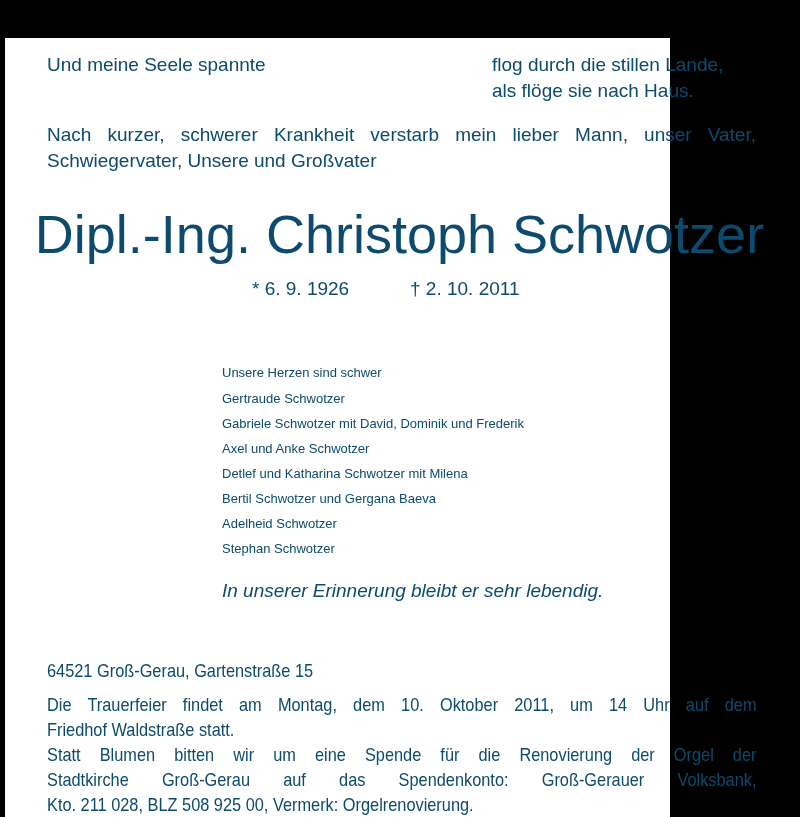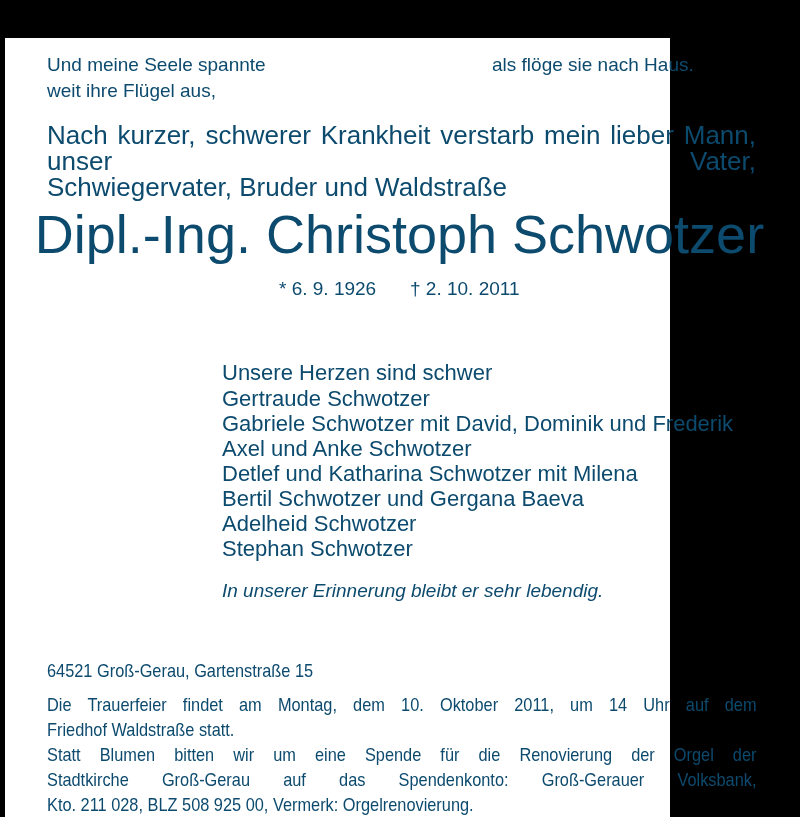--- a/index.html
+++ b/index.html
@@ -6,54 +6,54 @@
   body { width: 800px; height: 817px; position: relative; overflow: hidden; }
   .frame {
     position: absolute; left: 5px; top: 5px; width: 665px; height: 806px;
     background: #fff; color: #0c4a6e;
     font-family: "Liberation Sans", sans-serif;
     margin-top: 33px;
   }
   .abs { position: absolute; white-space: nowrap; }
   .poem-left { left: 42px; top: 14px; font-size: 19px; line-height: 26px; }
   .poem-right { left: 487px; top: 14px; font-size: 19px; line-height: 26px; }
-  .intro { left: 42px; top: 84px; width: 709px; font-size: 26px; line-height: 26px; white-space: normal; text-align: justify; }
+  .intro { left: 42px; top: 84px; width: 709px; font-size: 19px; line-height: 26px; white-space: normal; text-align: justify; }
   .intro span { display: block; }
   .intro .l1 { text-align: justify; text-align-last: justify; }
   .name { left: 0; top: 166px; width: 789px; text-align: center; font-size: 54px; line-height: 60px; letter-spacing: 0px; }
   .dates { left: 0; top: 238px; width: 789px; font-size: 19px; line-height: 26px; }
-  .dates .birth { position: absolute; left: 274px; text-align: center; }
+  .dates .birth { position: absolute; left: 247px; text-align: center; }
   .dates .death { position: absolute; left: 405px; }
-  .mourners { left: 217px; top: 322px; font-size: 22px; }
+  .mourners { left: 217px; top: 322px; font-size: 13px; }
   .mourners .lead { line-height: 26px; margin-bottom: 0px; }
   .mourners .fam { font-weight: normal; line-height: 25px; }
   .memory { left: 217px; top: 540px; font-size: 19px; line-height: 26px; font-style: italic; }
   .cond { transform-origin: 0 0; transform: scaleX(0.86); }
   .address { left: 42px; top: 620px; font-size: 19px; line-height: 26px; }
   .info { left: 42px; top: 654px; font-size: 19px; line-height: 25px; width: 825px; white-space: normal; }
   .info span { display: block; }
   .info .just { text-align: justify; text-align-last: justify; }
 </style>
 </head>
 <body>
 
 <div class="frame">
 
   <div class="abs poem-left">
     <div>Und meine Seele spannte</div>
-    <div>weit ihre Flügel aus,</div>
   </div>
 
   <div class="abs poem-right">
+    <div>flog durch die stillen Lande,</div>
     <div>als flöge sie nach Haus.</div>
   </div>
 
   <div class="abs intro">
     <span class="l1">Nach kurzer, schwerer Krankheit verstarb mein lieber Mann, unser Vater,</span>
-    <span>Schwiegervater, Bruder und Waldstraße</span>
+    <span>Schwiegervater, Unsere und Großvater</span>
   </div>
 
   <div class="abs name">Dipl.-Ing. Christoph Schwotzer</div>
 
   <div class="abs dates">
     <span class="birth">* 6. 9. 1926</span>
     <span class="death">† 2. 10. 2011</span>
   </div>
 
   <div class="abs mourners">

